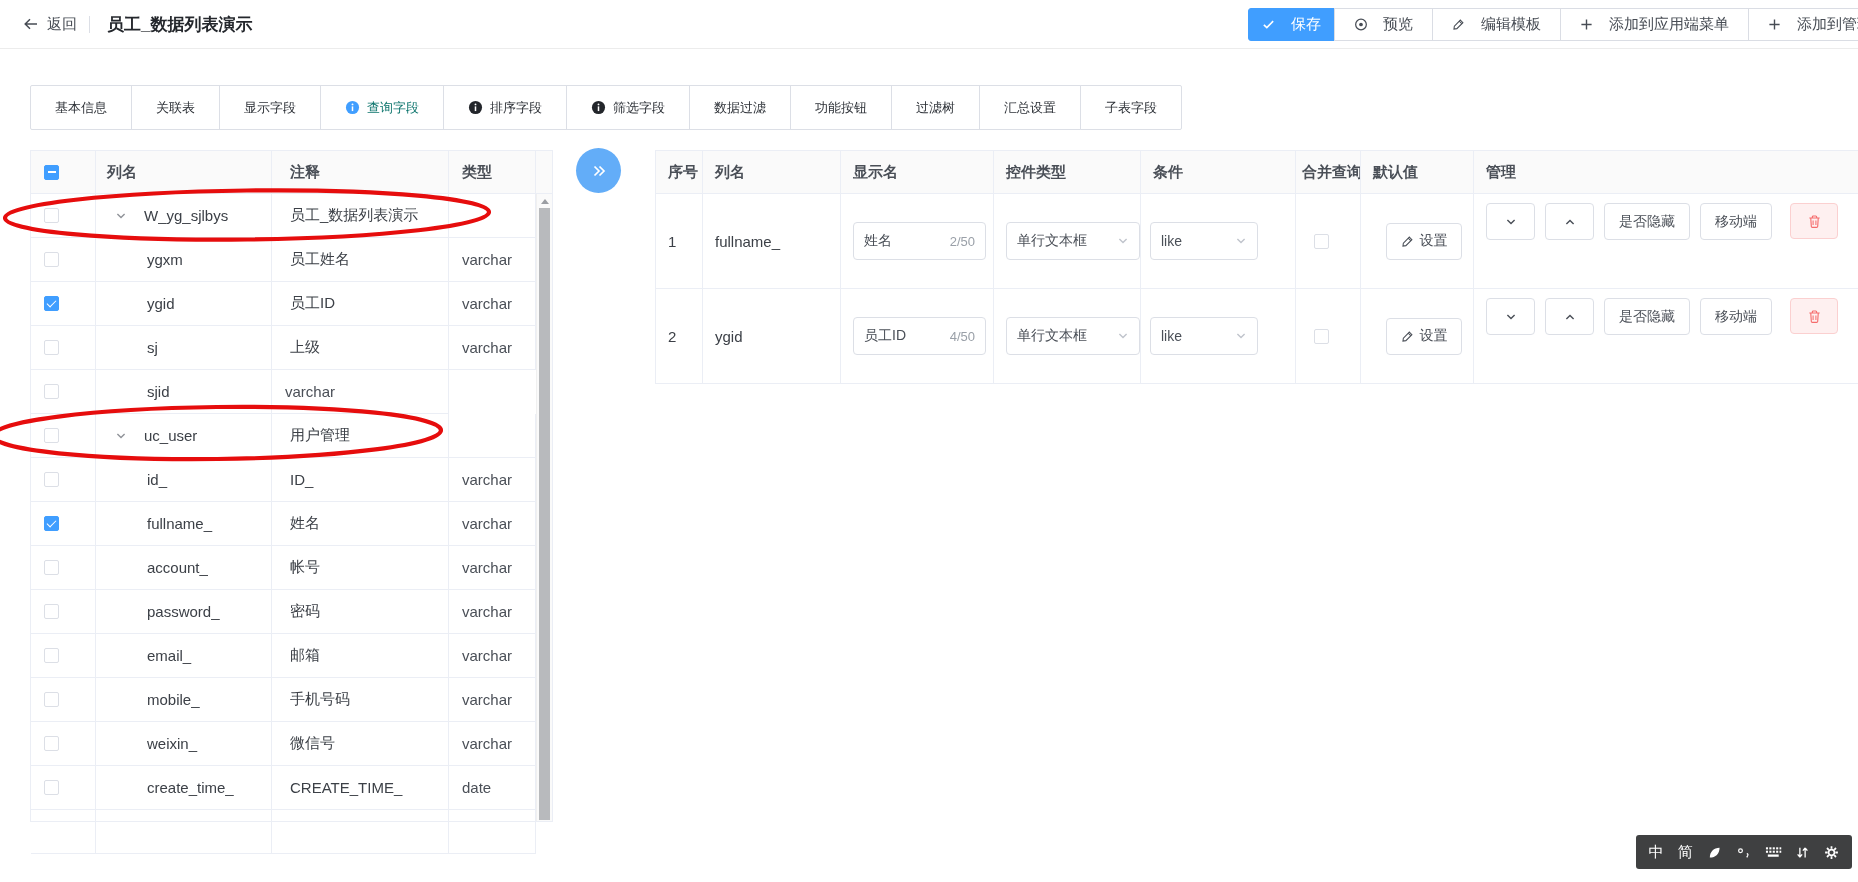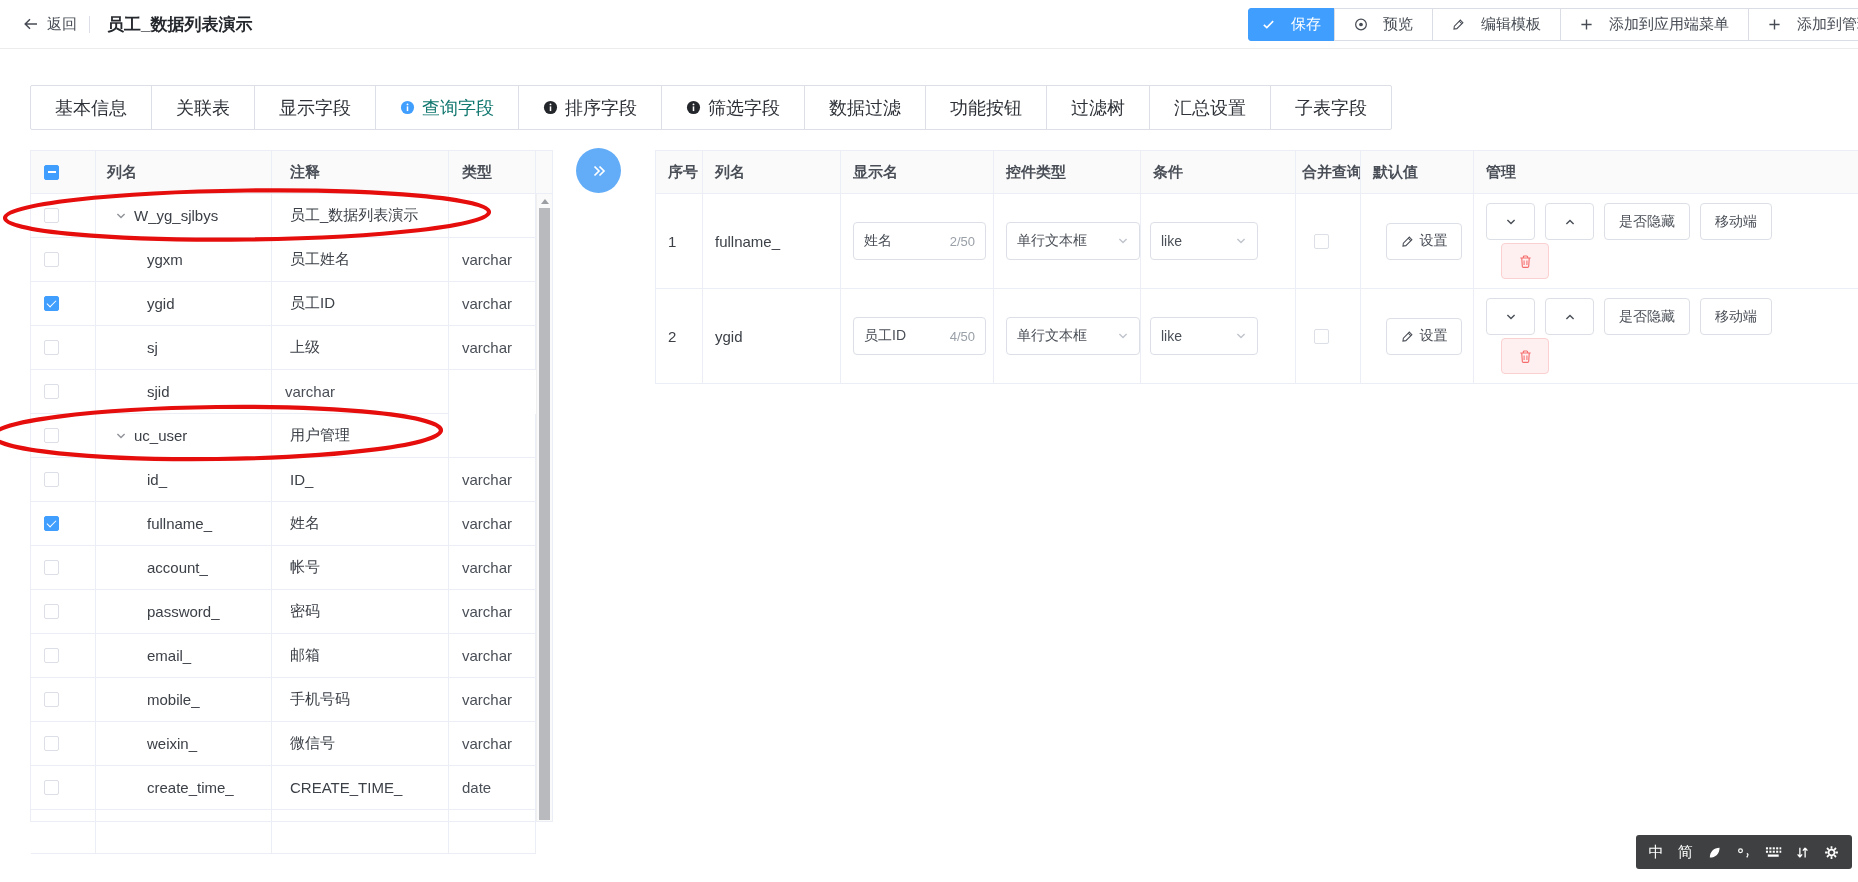--- a/index.html
+++ b/index.html
@@ -14,42 +14,42 @@
   .back{position:absolute;left:23px;top:0;height:48px;display:flex;align-items:center;gap:8px;font-size:15px;color:#474c54;cursor:pointer;background:none;border:none}
   .hdr-divider{position:absolute;left:89px;top:16px;width:1px;height:17px;background:#dcdfe6}
   .page-title{position:absolute;left:107px;top:0;height:48px;display:flex;align-items:center;font-size:17px;font-weight:600;color:#24272c}
   .hdr-actions{position:absolute;left:1249px;top:8px;display:flex}
   .btn{height:33px;display:flex;align-items:center;gap:15px;padding:0 19px;background:#fff;border:1px solid #dadde4;color:#474c54;font-size:15px;margin-left:-1px;cursor:pointer;white-space:nowrap;font-family:inherit}
   .btn.primary{background:#409eff;border-color:#409eff;color:#fff;padding:0 13px;border-radius:3px 0 0 3px}
   .btn-icon{width:14px;height:14px;display:inline-flex;align-items:center}
 
   
   .tab-bar{position:absolute;left:30px;top:85px;display:flex;z-index:2}
-  .tab{height:45px;display:flex;align-items:center;gap:7px;padding:0 24px;border:1px solid #dcdfe6;margin-left:-1px;font-size:18px;color:#2e3238;background:#fff;cursor:pointer;font-family:inherit}
+  .tab{height:45px;display:flex;align-items:center;gap:7px;padding:0 24px;border:1px solid #dcdfe6;margin-left:-1px;font-size:13px;color:#2e3238;background:#fff;cursor:pointer;font-family:inherit}
   .tab:first-child{margin-left:0;border-radius:2px 0 0 2px}
   .tab:last-child{border-radius:0 2px 2px 0}
   .tab.active{color:#0f766e}
   .info-icon{color:#23262b;width:15px;height:15px}
   .tab.active .info-icon{color:#409eff}
 
   
   .cb{width:15px;height:15px;border:1px solid #dcdfe6;border-radius:2px;background:#fff;display:inline-block;position:relative;cursor:pointer;flex:none}
   .cb.checked,.cb.indeterminate{background:#409eff;border-color:#409eff}
   .cb.checked::after{content:'';position:absolute;left:4.4px;top:1.4px;width:4px;height:8px;border:solid #fff;border-width:0 1.7px 1.7px 0;transform:rotate(45deg)}
   .cb.indeterminate::after{content:'';position:absolute;left:2.5px;top:5.8px;width:8px;height:1.8px;background:#fff}
 
   
   .source-panel{position:absolute;left:30px;top:150px;width:523px;height:672px;border:1px solid #ebeef5;background:#fff}
   .src-grid{position:absolute;left:0;top:0;width:505px}
   .srow{display:grid;grid-template-columns:65px 176px 177px 87px;height:44px}
   .srow.head{height:43px}
   .srow.head .cell{background:#fafafa;font-weight:600;color:#4a4f57}
   .cell{border-bottom:1px solid #ebeef5;border-right:1px solid #ebeef5;display:flex;align-items:center;font-size:15px;color:#3c4047;overflow:hidden;white-space:nowrap}
   .cb-cell{padding-left:13px}
-  .name-cell.group{padding-left:19px;gap:7px}
+  .name-cell.group{padding-left:19px;gap:17px}
   .name-cell.child{padding-left:51px}
   .head .name-cell{padding-left:11px}
   .comment-cell{padding-left:18px}
   .type-cell{padding-left:13px;color:#4a4f57}
   .chev{color:#909399;cursor:pointer;display:inline-flex}
   .sb-header{position:absolute;right:0;top:0;width:16px;height:43px;background:#fafafa;border-bottom:1px solid #ebeef5}
   .scrollbar{position:absolute;right:0;top:43px;bottom:0;width:16px;background:#fafafa;border-left:1px solid #f0f0f0;cursor:pointer}
   .sb-arrow{position:absolute;left:4px;top:5px;width:0;height:0;border-left:4px solid transparent;border-right:4px solid transparent;border-bottom:5px solid #9b9ea3}
   .sb-thumb{position:absolute;left:2px;right:2px;top:14px;bottom:1px;background:#b8babd;cursor:pointer}
 
@@ -67,21 +67,21 @@
   .input-box{height:38px;border:1px solid #dcdfe6;border-radius:4px;background:#fff;display:flex;align-items:center;padding:0 10px;font-size:14px;color:#4a4f57}
   .display-input{width:133px}
   .display-input input{border:none;outline:none;width:66px;font-size:14px;color:#4a4f57;font-family:inherit;background:transparent}
   .counter{margin-left:auto;color:#9aa0a8;font-size:13px}
   .select-box{height:38px;border:1px solid #dcdfe6;border-radius:4px;background:#fff;display:flex;align-items:center;justify-content:space-between;padding:12px 10px;font-size:14px;color:#4a4f57;cursor:pointer}
   .control-select{width:135px}
   .condition-select{width:108px;margin-left:-3px}
   .sel-chev{color:#c0c4cc}
   .mini-btn{height:37px;border:1px solid #dcdfe6;border-radius:4px;background:#fff;display:flex;align-items:center;justify-content:center;font-size:14px;color:#4a4f57;gap:6px;padding:0 14px;cursor:pointer;font-family:inherit;white-space:nowrap}
   .default-btn{margin-left:13px;width:76px}
-  .manage{flex-direction:column;align-items:flex-start;justify-content:flex-start;padding-top:9px;gap:3px}
+  .manage{flex-direction:row;align-items:flex-start;justify-content:flex-start;padding-top:9px;gap:3px}
   .manage-row{display:flex;gap:10px}
   .chev-btn{width:49px;padding:0}
   .trash-btn{margin-left:15px;width:48px;height:36px;background:#fef0f0;border:1px solid #fbd0d0;border-radius:4px;color:#f56c6c;display:flex;align-items:center;justify-content:center;cursor:pointer}
 
   
   .annot{position:absolute;z-index:9;pointer-events:none}
   .annot ellipse{fill:none;stroke:#e60d0d;stroke-width:4.2}
   .annot1{left:-2px;top:186px}
   .annot2{left:-12px;top:402px}
 

